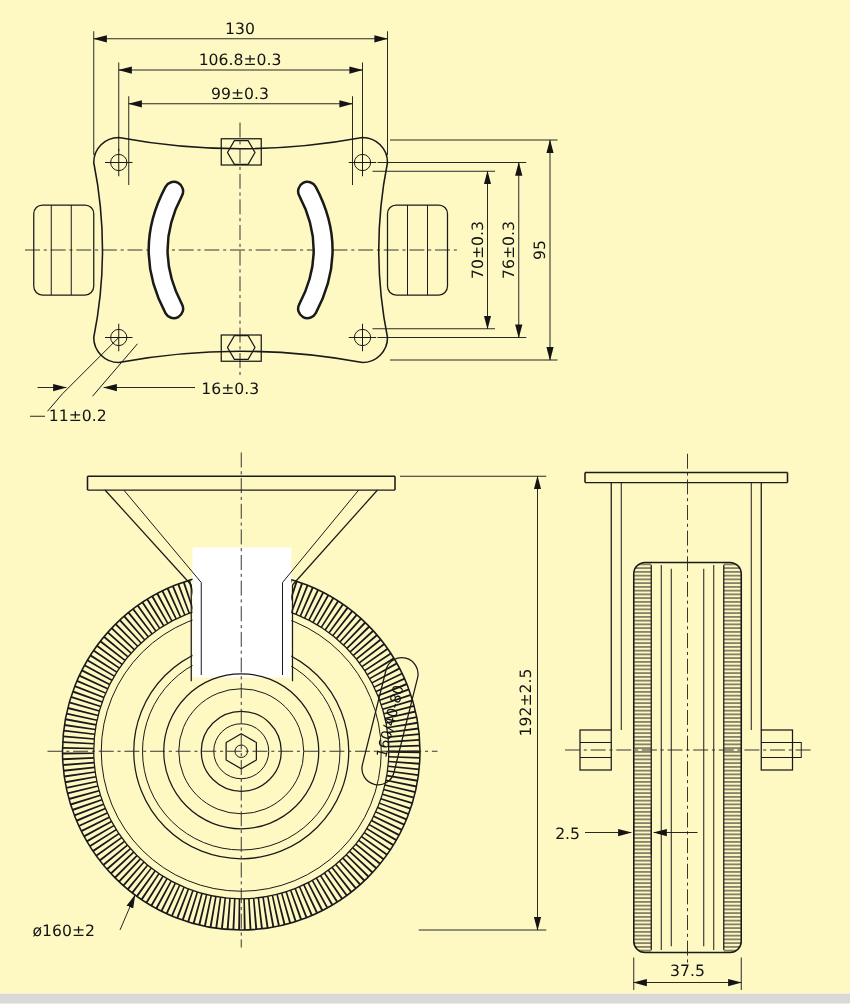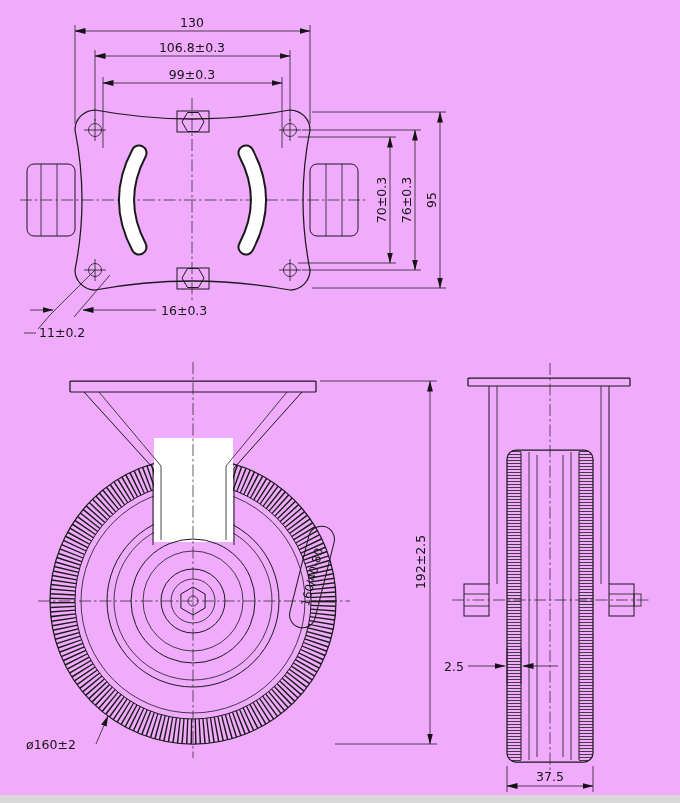--- a/index.html
+++ b/index.html
@@ -1,16 +1,16 @@
 <!DOCTYPE html>
 <html><head>
 <meta charset="utf-8">
 <style>
   html,body{margin:0;padding:0;background:#ffffff;}
-  .stage{width:680px;height:803px;position:relative;background:#f0abfc;overflow:hidden;}
+  .stage{width:680px;height:803px;position:relative;background:#fef9c3;overflow:hidden;}
   svg{display:block;}
   .ln{stroke:#1a1a1a;stroke-width:1.25;fill:none;}
   .lm{stroke:#1a1a1a;stroke-width:1;fill:none;}
   .thin{stroke:#1a1a1a;stroke-width:0.8;fill:none;}
   .dim{stroke:#1a1a1a;stroke-width:0.75;fill:none;}
   .cl{stroke:#2a2a2a;stroke-width:0.75;fill:none;stroke-dasharray:12 3 2.5 3;}
   .dtxt{font-family:"DejaVu Sans","Liberation Sans",sans-serif;font-size:12.5px;fill:#141414;}
   .stxt{font-family:"DejaVu Sans","Liberation Sans",sans-serif;font-size:11.5px;fill:#141414;}
   .whitefill{fill:#ffffff;}
 </style>

